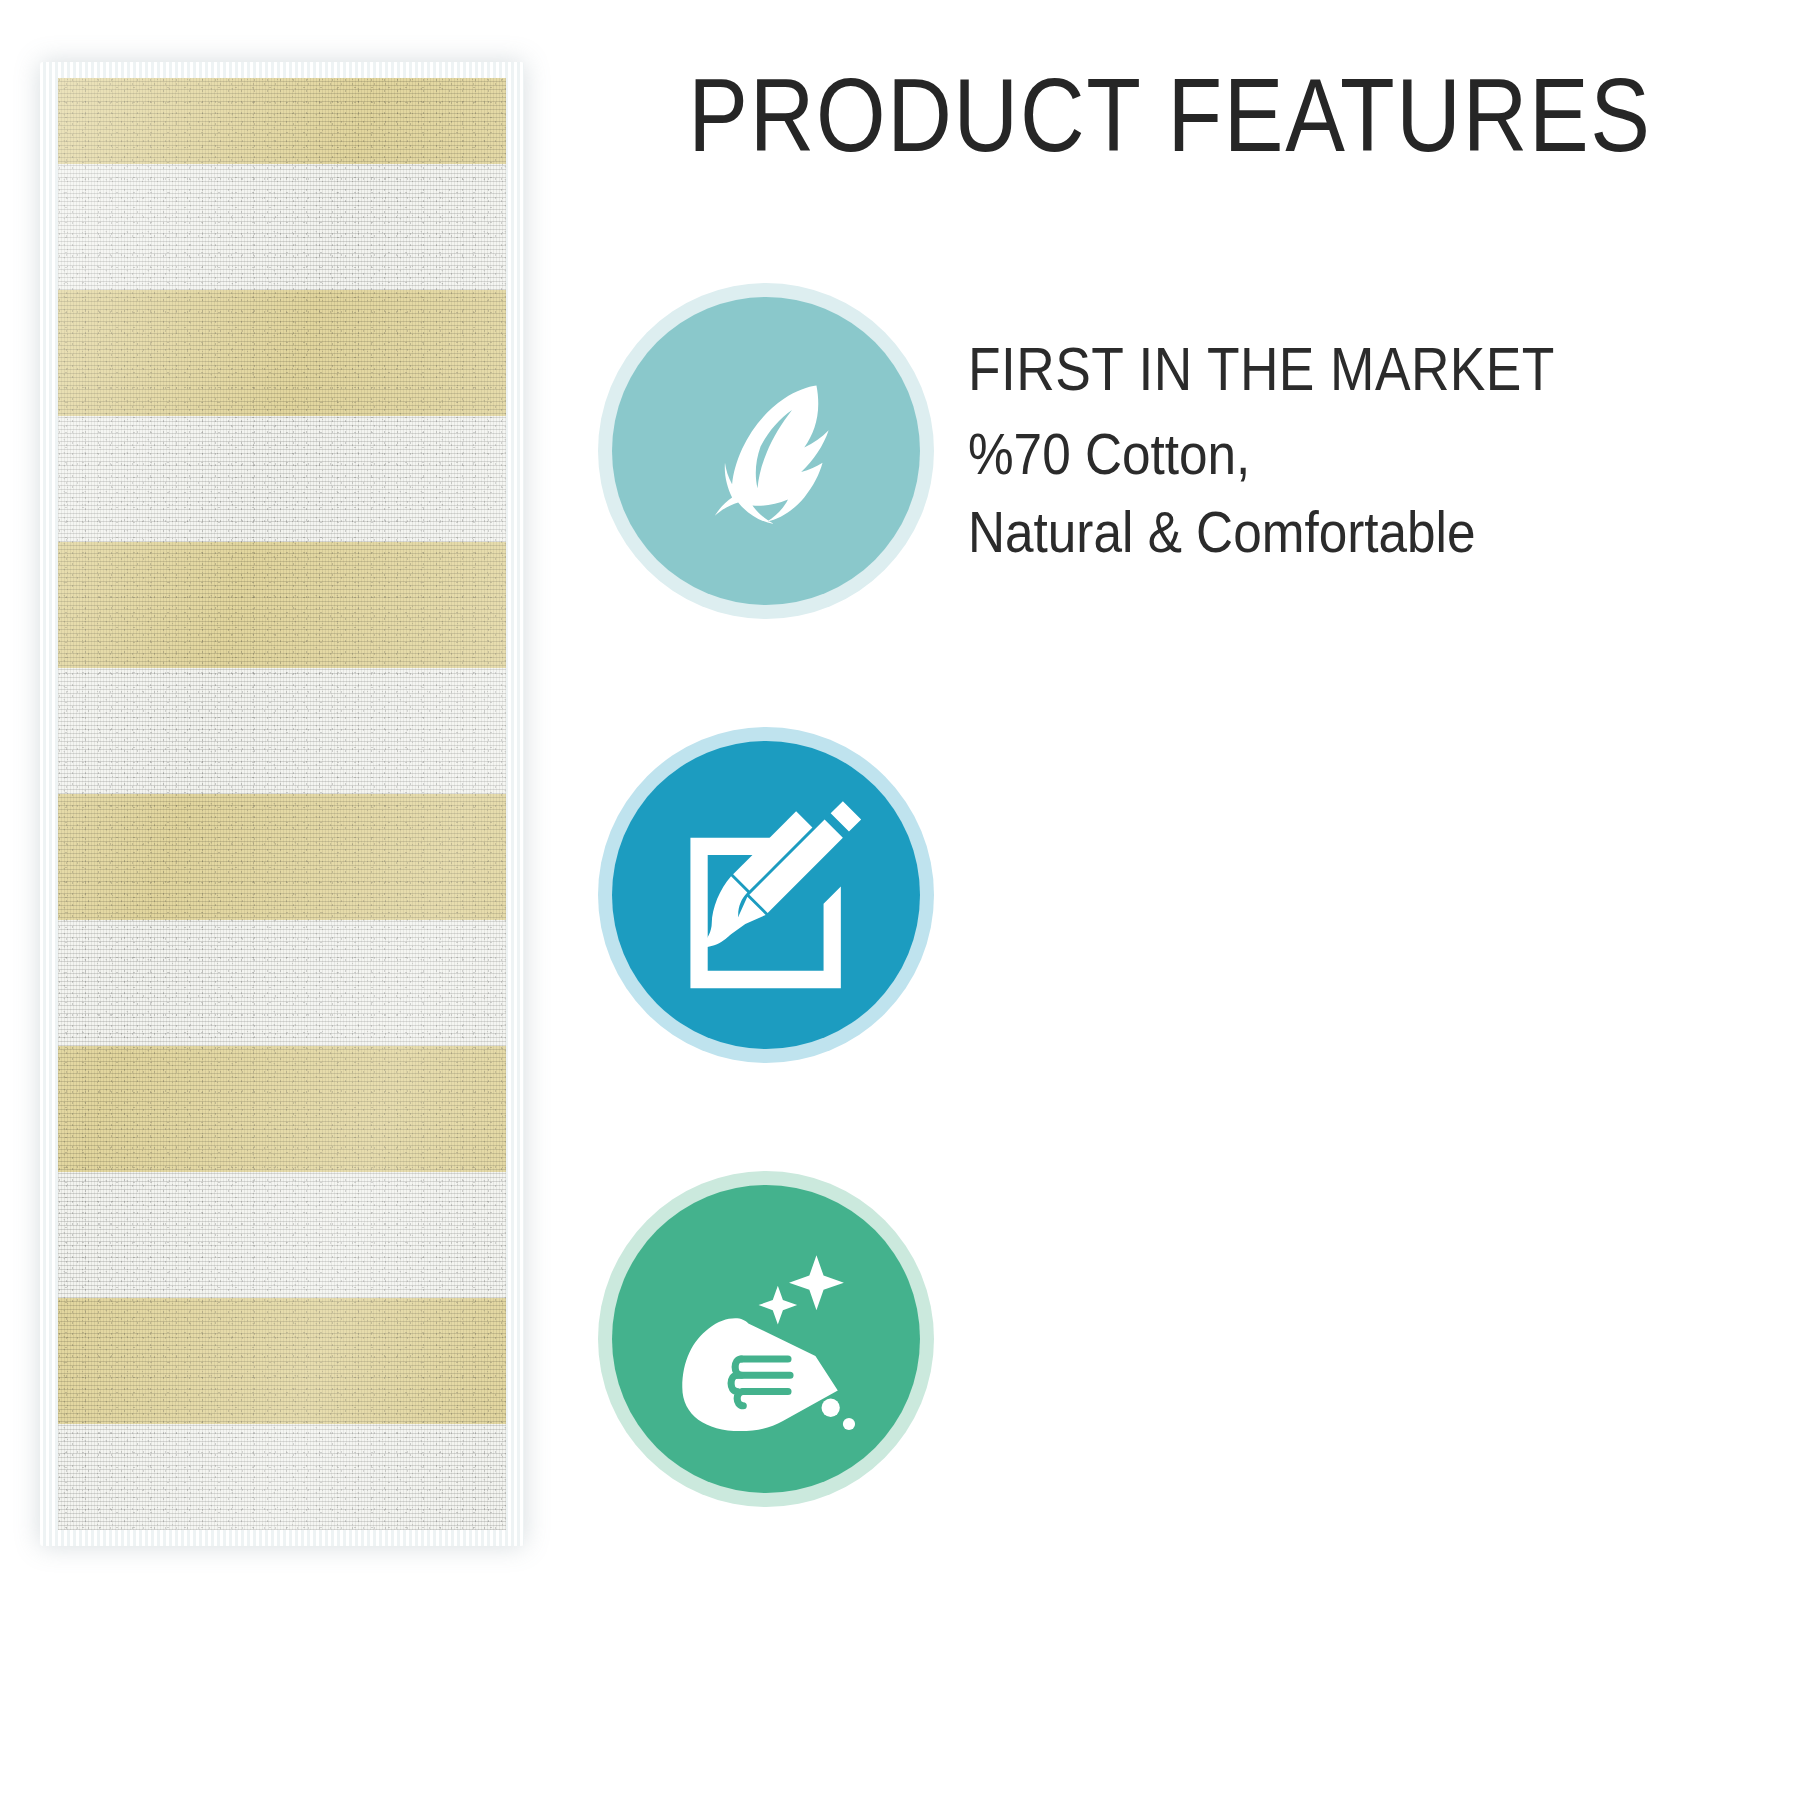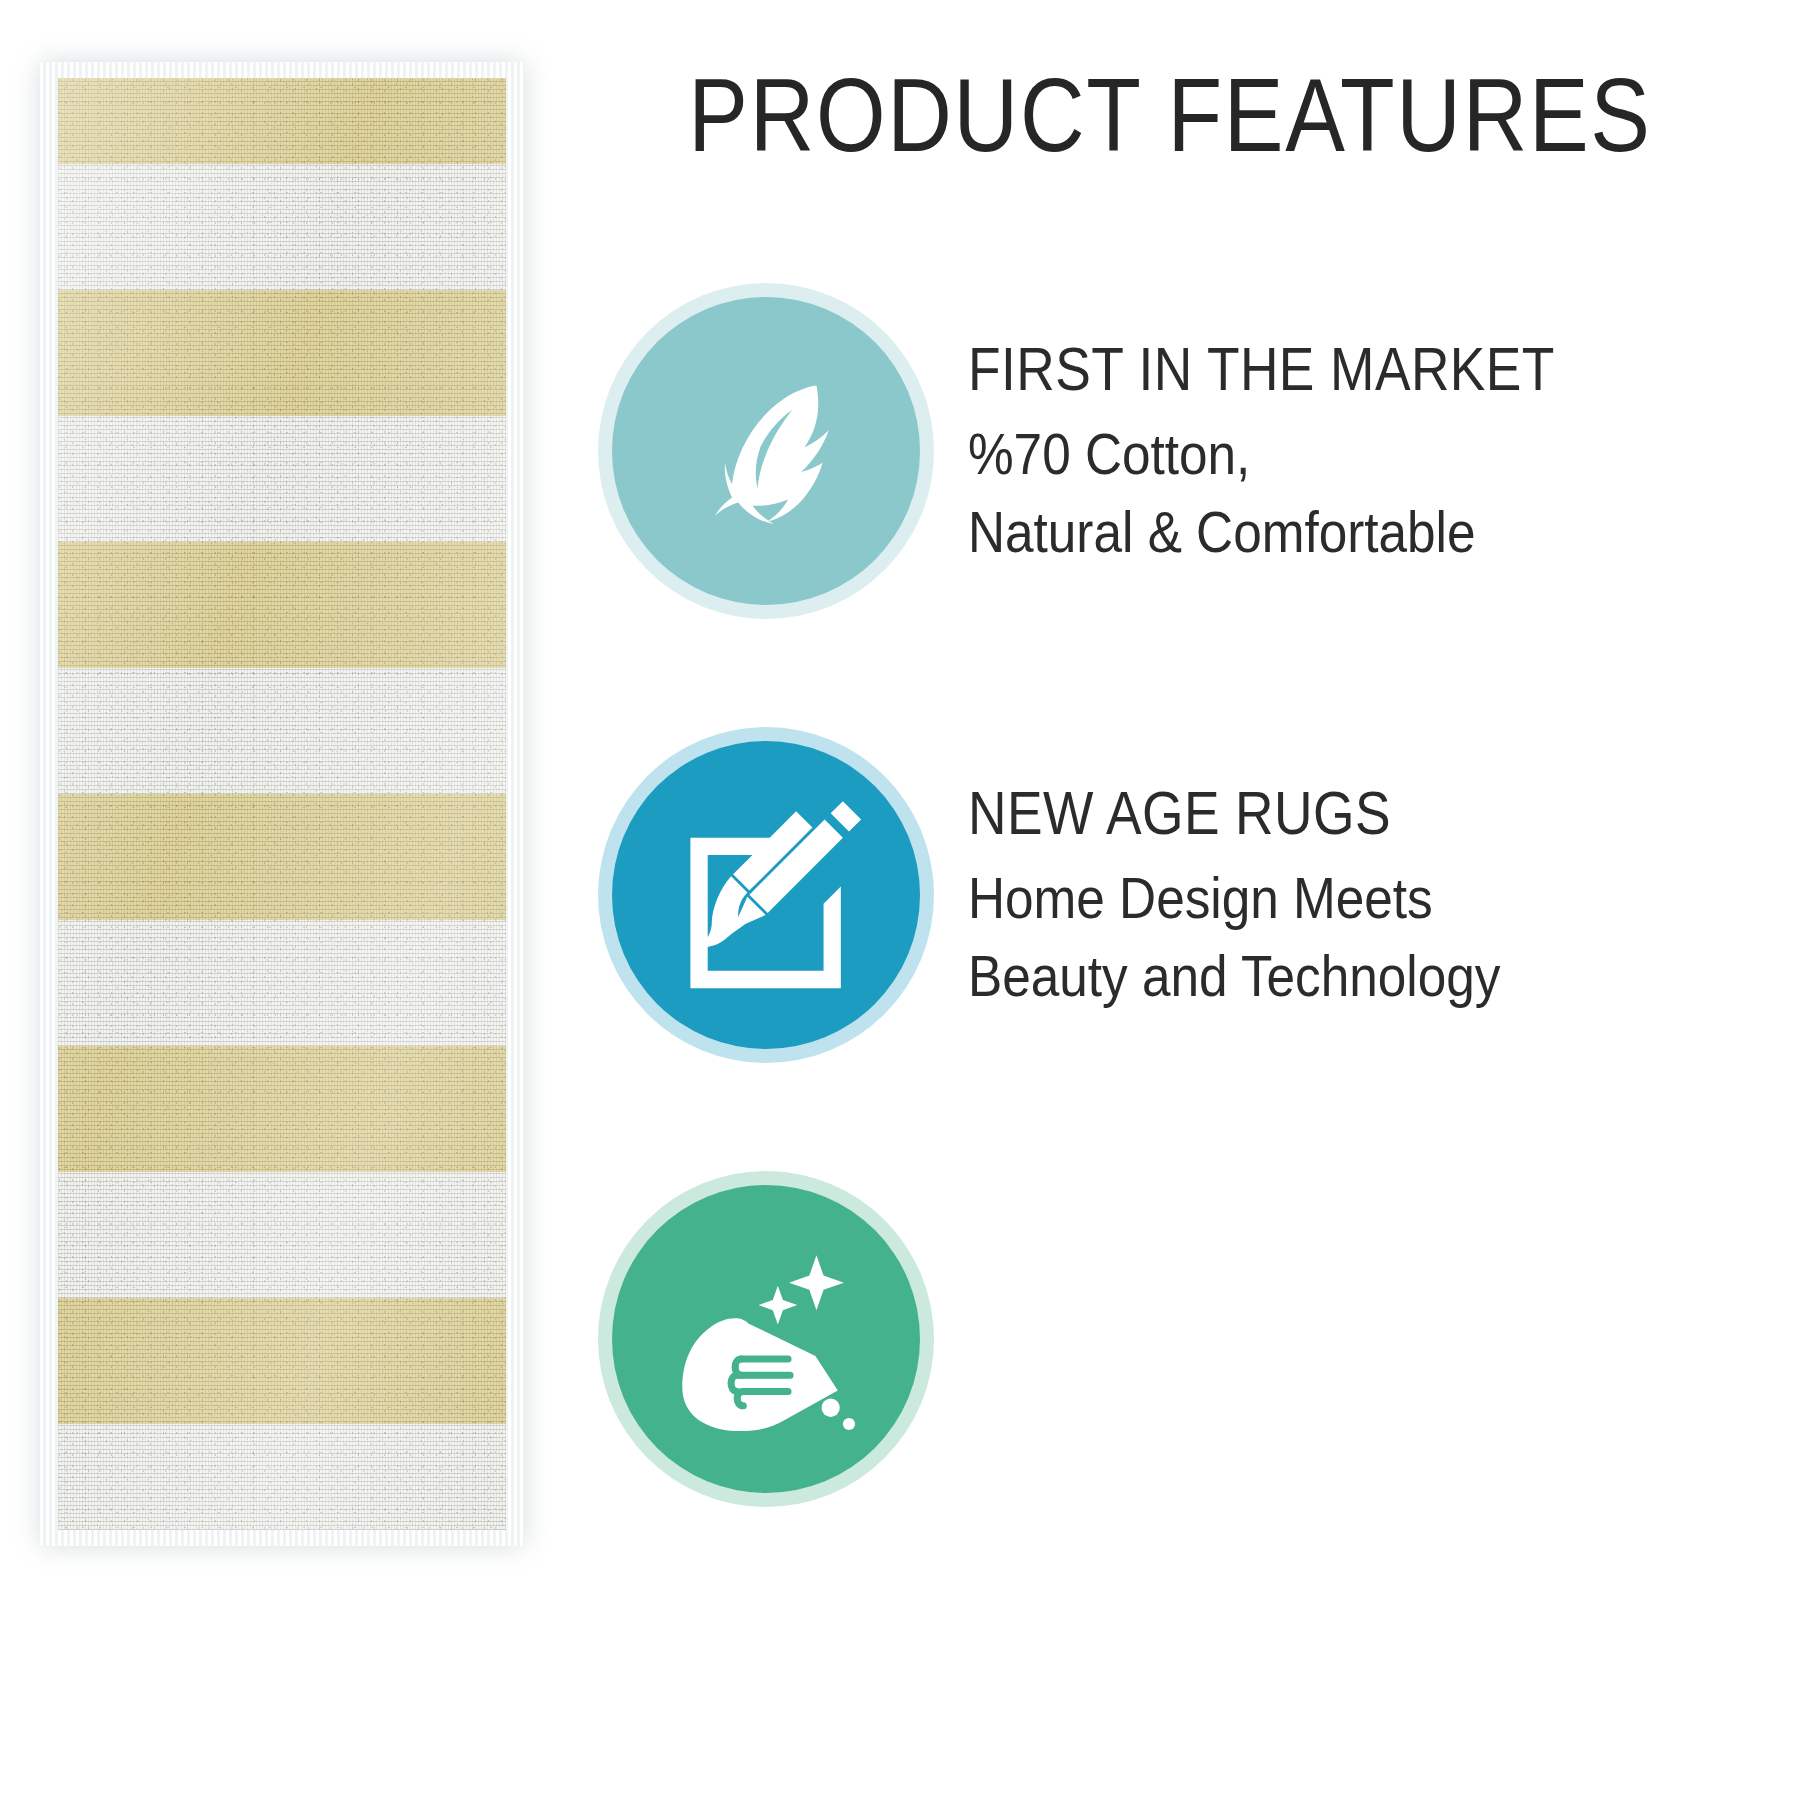--- a/index.html
+++ b/index.html
@@ -240,25 +240,20 @@
     <div class="icon-wrap">
       <div class="icon-ring" id="ring-1" style="background: rgb(191, 227, 238);"></div>
       <div class="icon-disc" id="disc-1" style="background: rgb(28, 156, 192);">
         <svg viewBox="0 0 200 200" aria-hidden="true">
           <path fill="#ffffff" d="M26 44h104l-17 17H43v114h114v-66l17-17v100H26z"></path>
           <path fill="#ffffff" d="M176 8l18 18-12 12-18-18zM158 26l18 18-74 74-18-18zM82 102l18 18-20 9-24 17 17-24z"></path>
           <path fill="#ffffff" d="M130 18l16 16-62 62-16-16z"></path>
           <path fill="#ffffff" d="M66 82l16 16c-6 6-9 14-9 22 0 10-6 20-16 26-6 4-14 6-22 6 8-8 12-16 12-24 0-14 8-34 19-46z"></path>
         </svg>
       </div>
-    </div>
-    <div class="feat-text">
-      <div class="feat-title">NEW AGE RUGS</div>
-      <div class="feat-line first">Home Design Meets</div>
-      <div class="feat-line">Beauty and Technology</div>
     </div>
   </div>
 
   <div class="feature" id="feature-2">
     <div class="icon-wrap">
       <div class="icon-ring" id="ring-2" style="background: rgb(203, 233, 221);"></div>
       <div class="icon-disc" id="disc-2" style="background: rgb(68, 178, 141);">
         <svg viewBox="0 0 200 200" aria-hidden="true">
           <path fill="#ffffff" d="M150 18l7 20 20 7-20 7-7 20-7-20-20-7 20-7zM112 48l5 14 14 5-14 5-5 14-5-14-14-5 14-5z"></path>
           <path fill="#ffffff" d="M18 148c0-26 10-46 26-58 9-7 18-10 26-10 6 0 10 2 13 5l66 32 22 34-54 30c-12 7-26 10-42 10-34 0-57-16-57-43z"></path>

